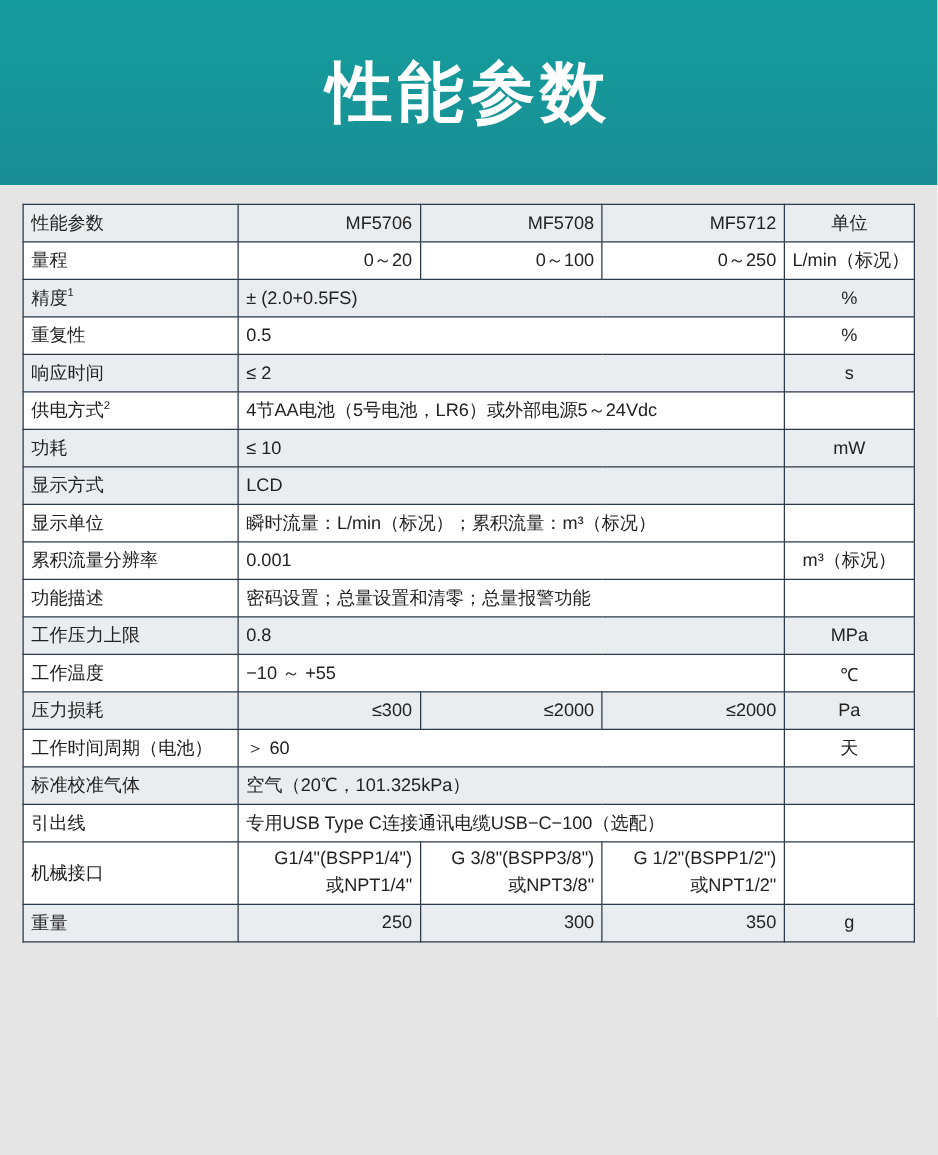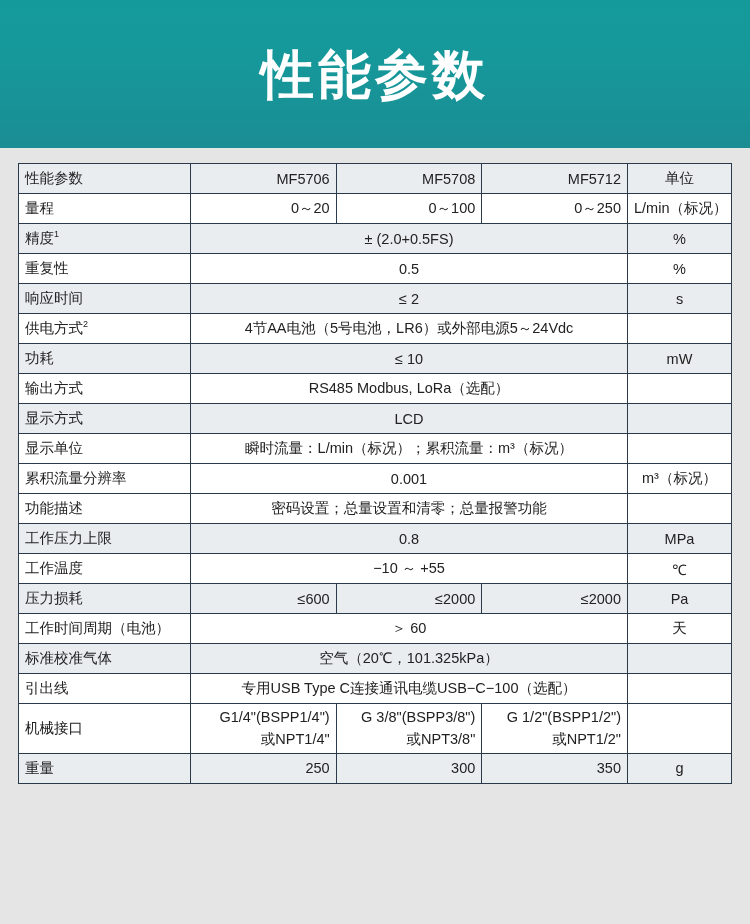--- a/index.html
+++ b/index.html
@@ -59,21 +59,21 @@
   }
   td.unit {
     width: 104px;
     text-align: center;
     margin-top: 36px;
   }
   td.colA, td.colB, td.colC {
     text-align: right;
   }
   td.span3 {
-    text-align: center;
+    text-align: left;
   }
   .row-alt td {
     background: #eaedf0;
   }
   .row-white td {
     background: #ffffff;
   }
   .sup {
     font-size: 9px;
     vertical-align: super;
@@ -137,25 +137,20 @@
           <td class="span3" colspan="3">4节AA电池（5号电池，LR6）或外部电源5～24Vdc</td>
           <td class="unit"></td>
         </tr>
 
         <tr class="row-alt">
           <td class="label">功耗</td>
           <td class="span3" colspan="3">≤ 10</td>
           <td class="unit">mW</td>
         </tr>
 
-        <tr class="row-white">
-          <td class="label">输出方式</td>
-          <td class="span3" colspan="3">RS485 Modbus, LoRa（选配）</td>
-          <td class="unit"></td>
-        </tr>
 
         <tr class="row-alt">
           <td class="label">显示方式</td>
           <td class="span3" colspan="3">LCD</td>
           <td class="unit"></td>
         </tr>
 
         <tr class="row-white">
           <td class="label">显示单位</td>
           <td class="span3" colspan="3">瞬时流量：L/min（标况）；累积流量：m³（标况）</td>
@@ -183,21 +178,21 @@
         </tr>
 
         <tr class="row-white">
           <td class="label">工作温度</td>
           <td class="span3" colspan="3">−10 ～ +55</td>
           <td class="unit">℃</td>
         </tr>
 
         <tr class="row-alt">
           <td class="label">压力损耗</td>
-          <td class="colA">≤600</td>
+          <td class="colA">≤300</td>
           <td class="colB">≤2000</td>
           <td class="colC">≤2000</td>
           <td class="unit">Pa</td>
         </tr>
 
         <tr class="row-white">
           <td class="label">工作时间周期（电池）</td>
           <td class="span3" colspan="3">＞ 60</td>
           <td class="unit">天</td>
         </tr>

